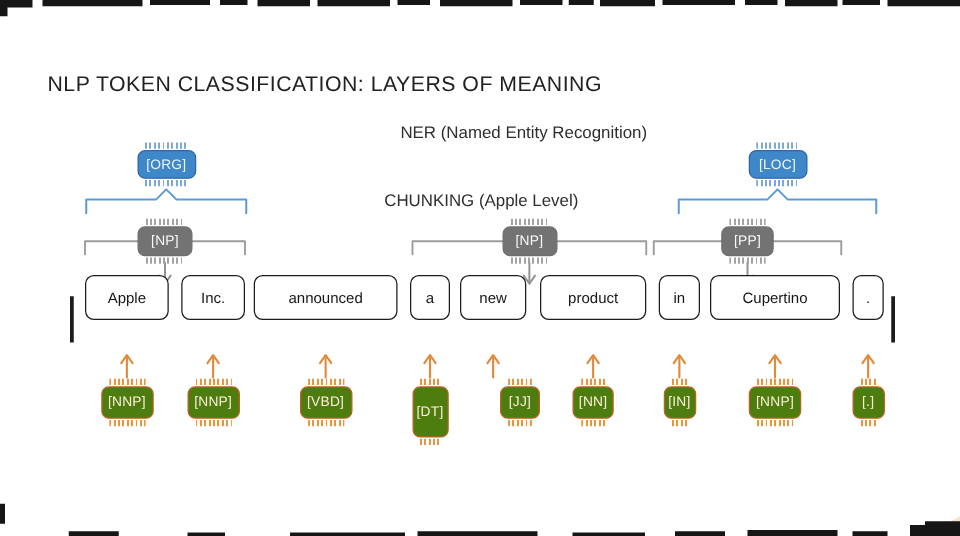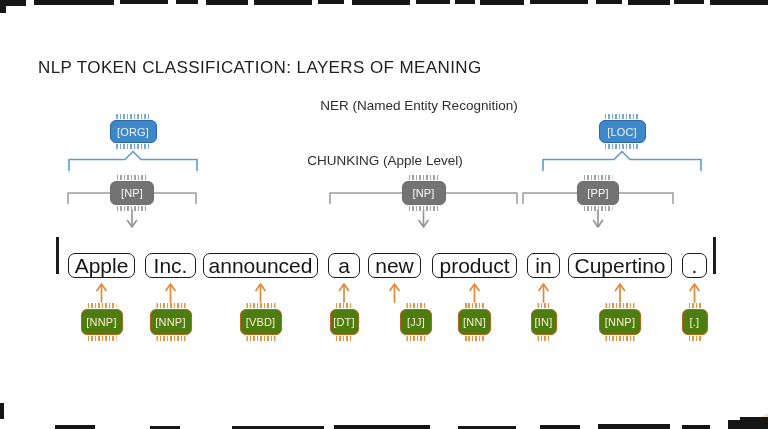--- a/index.html
+++ b/index.html
@@ -13,24 +13,24 @@
   }
   .layer-label{
     position:absolute;transform:translateX(-50%);white-space:nowrap;
     font-size:13.5px;color:#2e2e2e;font-weight:400;
   }
   #ner-label{left:395px;top:98px;margin-left:24px;}
   #chunk-label{left:385px;top:153px;}
   #pos-label{left:385px;top:357px;}
   #lines{position:absolute;left:0;top:0;z-index:1;}
   .token{
-    position:absolute;top:253px;height:25px;box-sizing:border-box;
+    position:absolute;top:220px;height:36px;box-sizing:border-box;
     background:#fff;border:1.6px solid #1c1c1c;border-radius:7px;
     display:flex;align-items:center;justify-content:center;
-    font-size:21px;color:#161616;z-index:2;white-space:nowrap;
+    font-size:12px;color:#161616;z-index:2;white-space:nowrap;
   }
   .pipe{position:absolute;top:237px;width:2.5px;height:37px;background:#1c1c1c;z-index:2;}
   .chip{
     position:absolute;box-sizing:border-box;border-radius:6px;z-index:2;
     display:flex;align-items:center;justify-content:center;
     font-size:11px;letter-spacing:.2px;white-space:nowrap;
   }
   .chip::before,.chip::after{
     content:"";position:absolute;left:50%;transform:translateX(-50%);
     width:calc(100% - 11px);height:5px;
@@ -93,21 +93,21 @@
     <div class="token" style="left: 368px; width: 53px;">new</div>
     <div class="token" style="left: 432px; width: 85px;">product</div>
     <div class="token" style="left: 527px; width: 33px; text-align: center;">in</div>
     <div class="token" style="left: 568px; width: 104px;">Cupertino</div>
     <div class="token" style="left: 682px; width: 25px;">.</div>
     <div class="pipe" style="left: 56.25px;"></div>
     <div class="pipe" style="left: 713.25px;"></div>
     <div class="chip orange" style="left: 80.5px; top: 309px; width: 42px; height: 26px;">[NNP]</div>
     <div class="chip orange" style="left: 149.5px; top: 309px; width: 42px; height: 26px;">[NNP]</div>
     <div class="chip orange" style="left: 239.5px; top: 309px; width: 42px; height: 26px;">[VBD]</div>
-    <div class="chip orange" style="left: 329.5px; top: 309px; width: 29px; height: 26px;">[DT]</div>
+    <div class="chip orange" style="left: 329.5px; top: 309px; width: 29px; height: 41px;">[DT]</div>
     <div class="chip orange" style="left: 400px; top: 309px; width: 32px; height: 26px;">[JJ]</div>
     <div class="chip orange" style="left: 458px; top: 309px; width: 33px; height: 26px;">[NN]</div>
     <div class="chip orange" style="left: 530.5px; top: 309px; width: 26px; height: 26px;">[IN]</div>
     <div class="chip orange" style="left: 599px; top: 309px; width: 42px; height: 26px;">[NNP]</div>
     <div class="chip orange" style="left: 681.5px; top: 309px; width: 26px; height: 26px;">[.]</div>
     <div class="chip gray" style="left: 110px; top: 181px; width: 44px; height: 24px;">[NP]</div>
     <div class="chip gray" style="left: 401.5px; top: 181px; width: 44px; height: 24px;">[NP]</div>
     <div class="chip gray" style="left: 577px; top: 181px; width: 42px; height: 24px;">[PP]</div>
     <div class="chip blue" style="left: 109.5px; top: 120px; width: 47px; height: 23px;">[ORG]</div>
     <div class="chip blue" style="left: 598.5px; top: 120px; width: 47px; height: 23px;">[LOC]</div>

